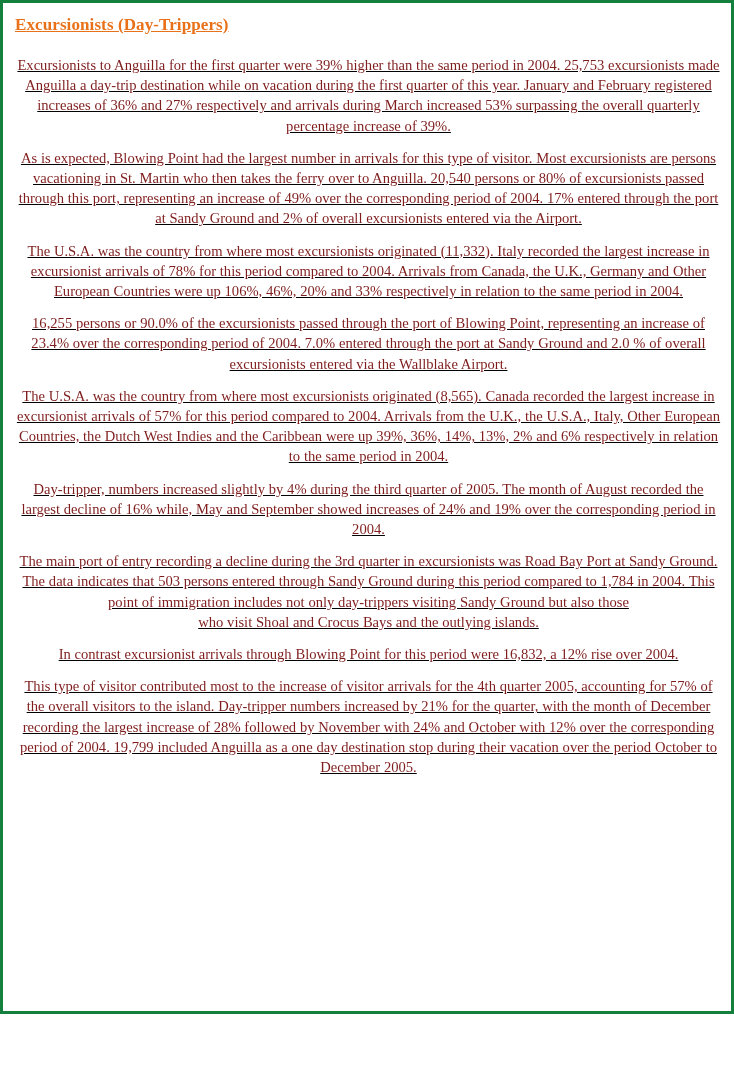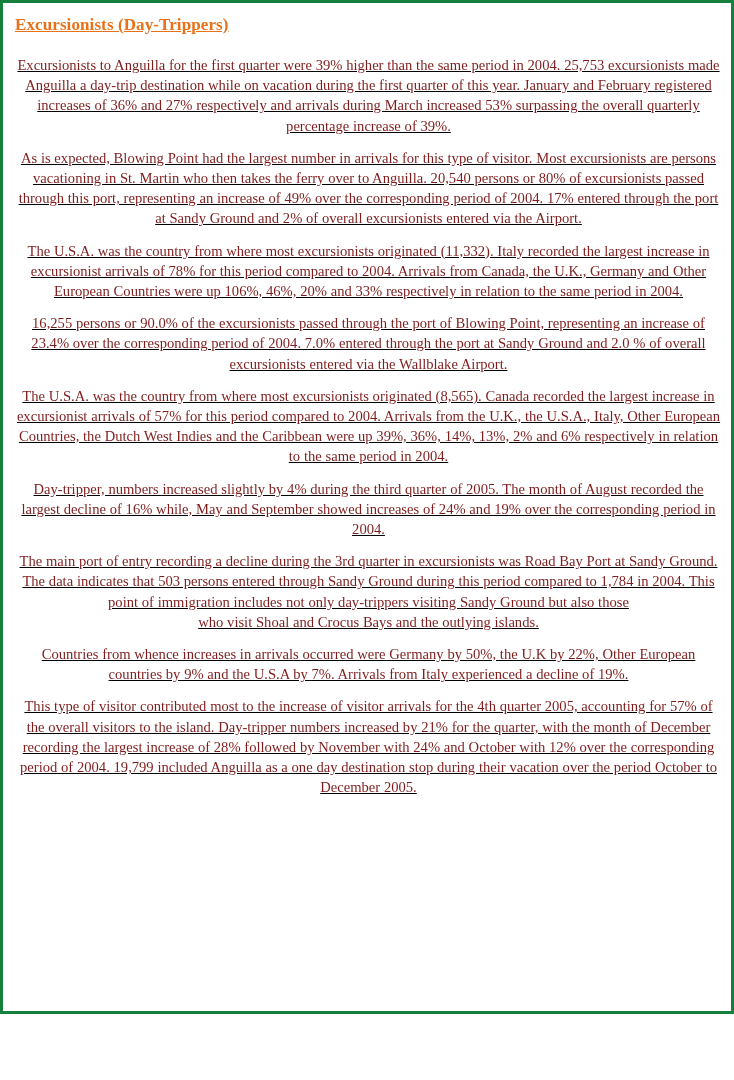--- a/index.html
+++ b/index.html
@@ -68,19 +68,19 @@
 
     <p class="para">16,255 persons or 90.0% of the excursionists passed through the port of Blowing Point, representing an increase of 23.4% over the corresponding period of 2004.  7.0% entered through the port at Sandy Ground and 2.0 % of overall excursionists entered via the Wallblake Airport.</p>
 
     <p class="para">The U.S.A. was the country from where most excursionists originated (8,565).  Canada recorded the largest increase in excursionist arrivals of 57% for this period compared to 2004.  Arrivals from the U.K., the U.S.A., Italy, Other European Countries, the Dutch West Indies and the Caribbean were up 39%, 36%, 14%, 13%, 2% and 6% respectively in relation to the same period in 2004.</p>
 
     <p class="para">Day-tripper, numbers increased slightly by 4% during the third quarter of 2005.   The month of August recorded the largest decline of 16% while, May and September showed increases of 24% and 19% over the corresponding period in 2004.</p>
 
     <p class="para tight-break">The main port of entry recording a decline during the 3rd quarter in excursionists was Road Bay Port at Sandy Ground. The data indicates that 503 persons entered through Sandy Ground during this period compared to 1,784 in 2004.  This point of immigration includes not only day-trippers visiting Sandy Ground but also those
 who visit Shoal and Crocus Bays and the outlying islands.</p>
 
+    <p class="para">In contrast excursionist arrivals through Blowing Point for this period were 16,832, a 12% rise over 2004.</p>
 
-    <p class="para">Countries from whence increases in arrivals occurred were Germany by 50%, the U.K by 22%, Other European countries by 9% and the U.S.A by 7%.  Arrivals from Italy experienced a decline of 19%.</p>
 
     <p class="para">This type of visitor contributed most to the increase of visitor arrivals for the 4th quarter 2005, accounting for 57% of the overall visitors to the island.   Day-tripper numbers increased by 21% for the quarter, with the month of December recording the largest increase of 28% followed by November with 24% and October with 12% over the corresponding period of 2004.  19,799 included Anguilla as a one day destination stop during their vacation over the period October to December 2005.</p>
 
   </div>
 </div>
 
 </body></html>

